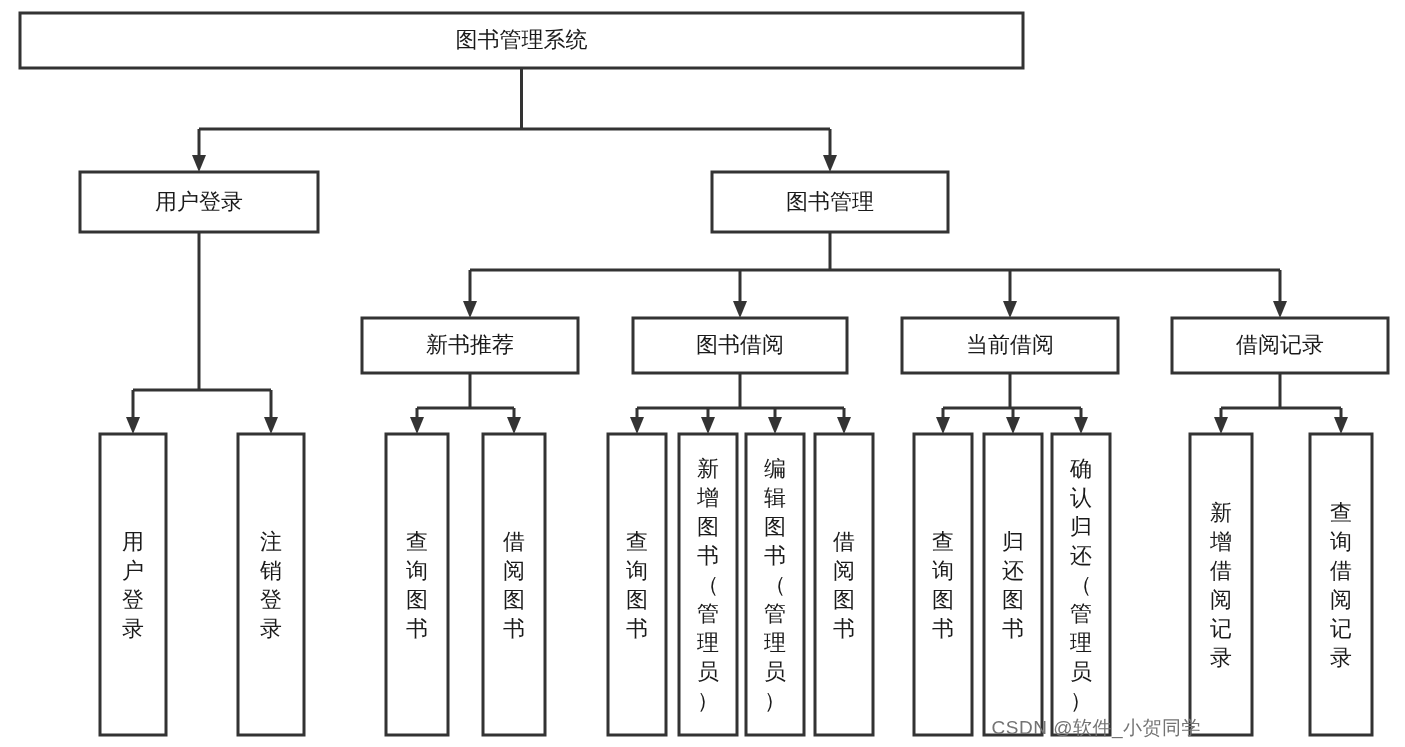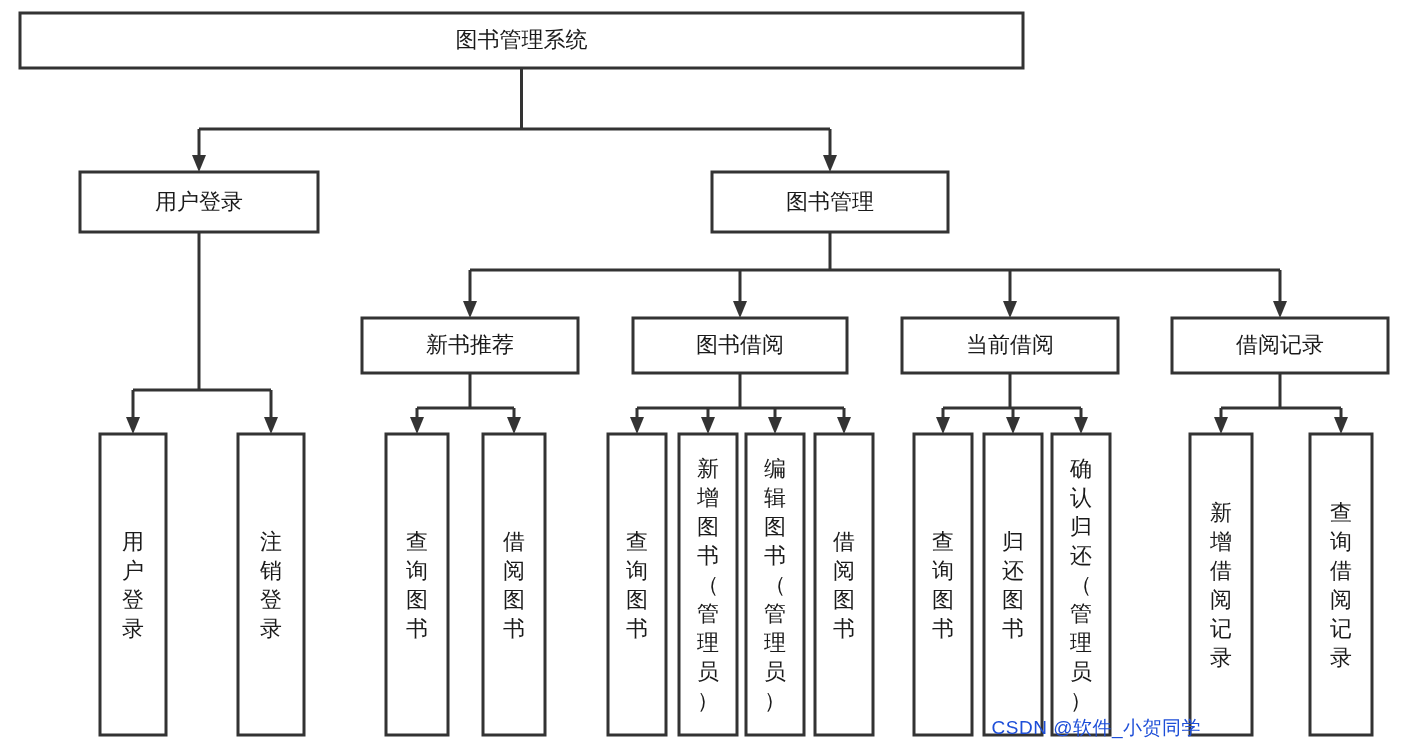--- a/index.html
+++ b/index.html
@@ -51,21 +51,21 @@
     font-size: 22px;
     fill: #1a1a1a;
     text-anchor: middle;
   }
   .watermark {
     position: absolute;
     right: 12px;
     bottom: 6px;
     font-family: "Liberation Sans", sans-serif;
     font-size: 19px;
-    color: #1d4ed8;
+    color: #737373;
     white-space: nowrap;
     letter-spacing: 0.5px;
     user-select: none;
   }
 </style>
 </head>
 <body>
 
 <div id="diagram-root">
   <svg class="diagram" viewBox="0 0 1405 747">

